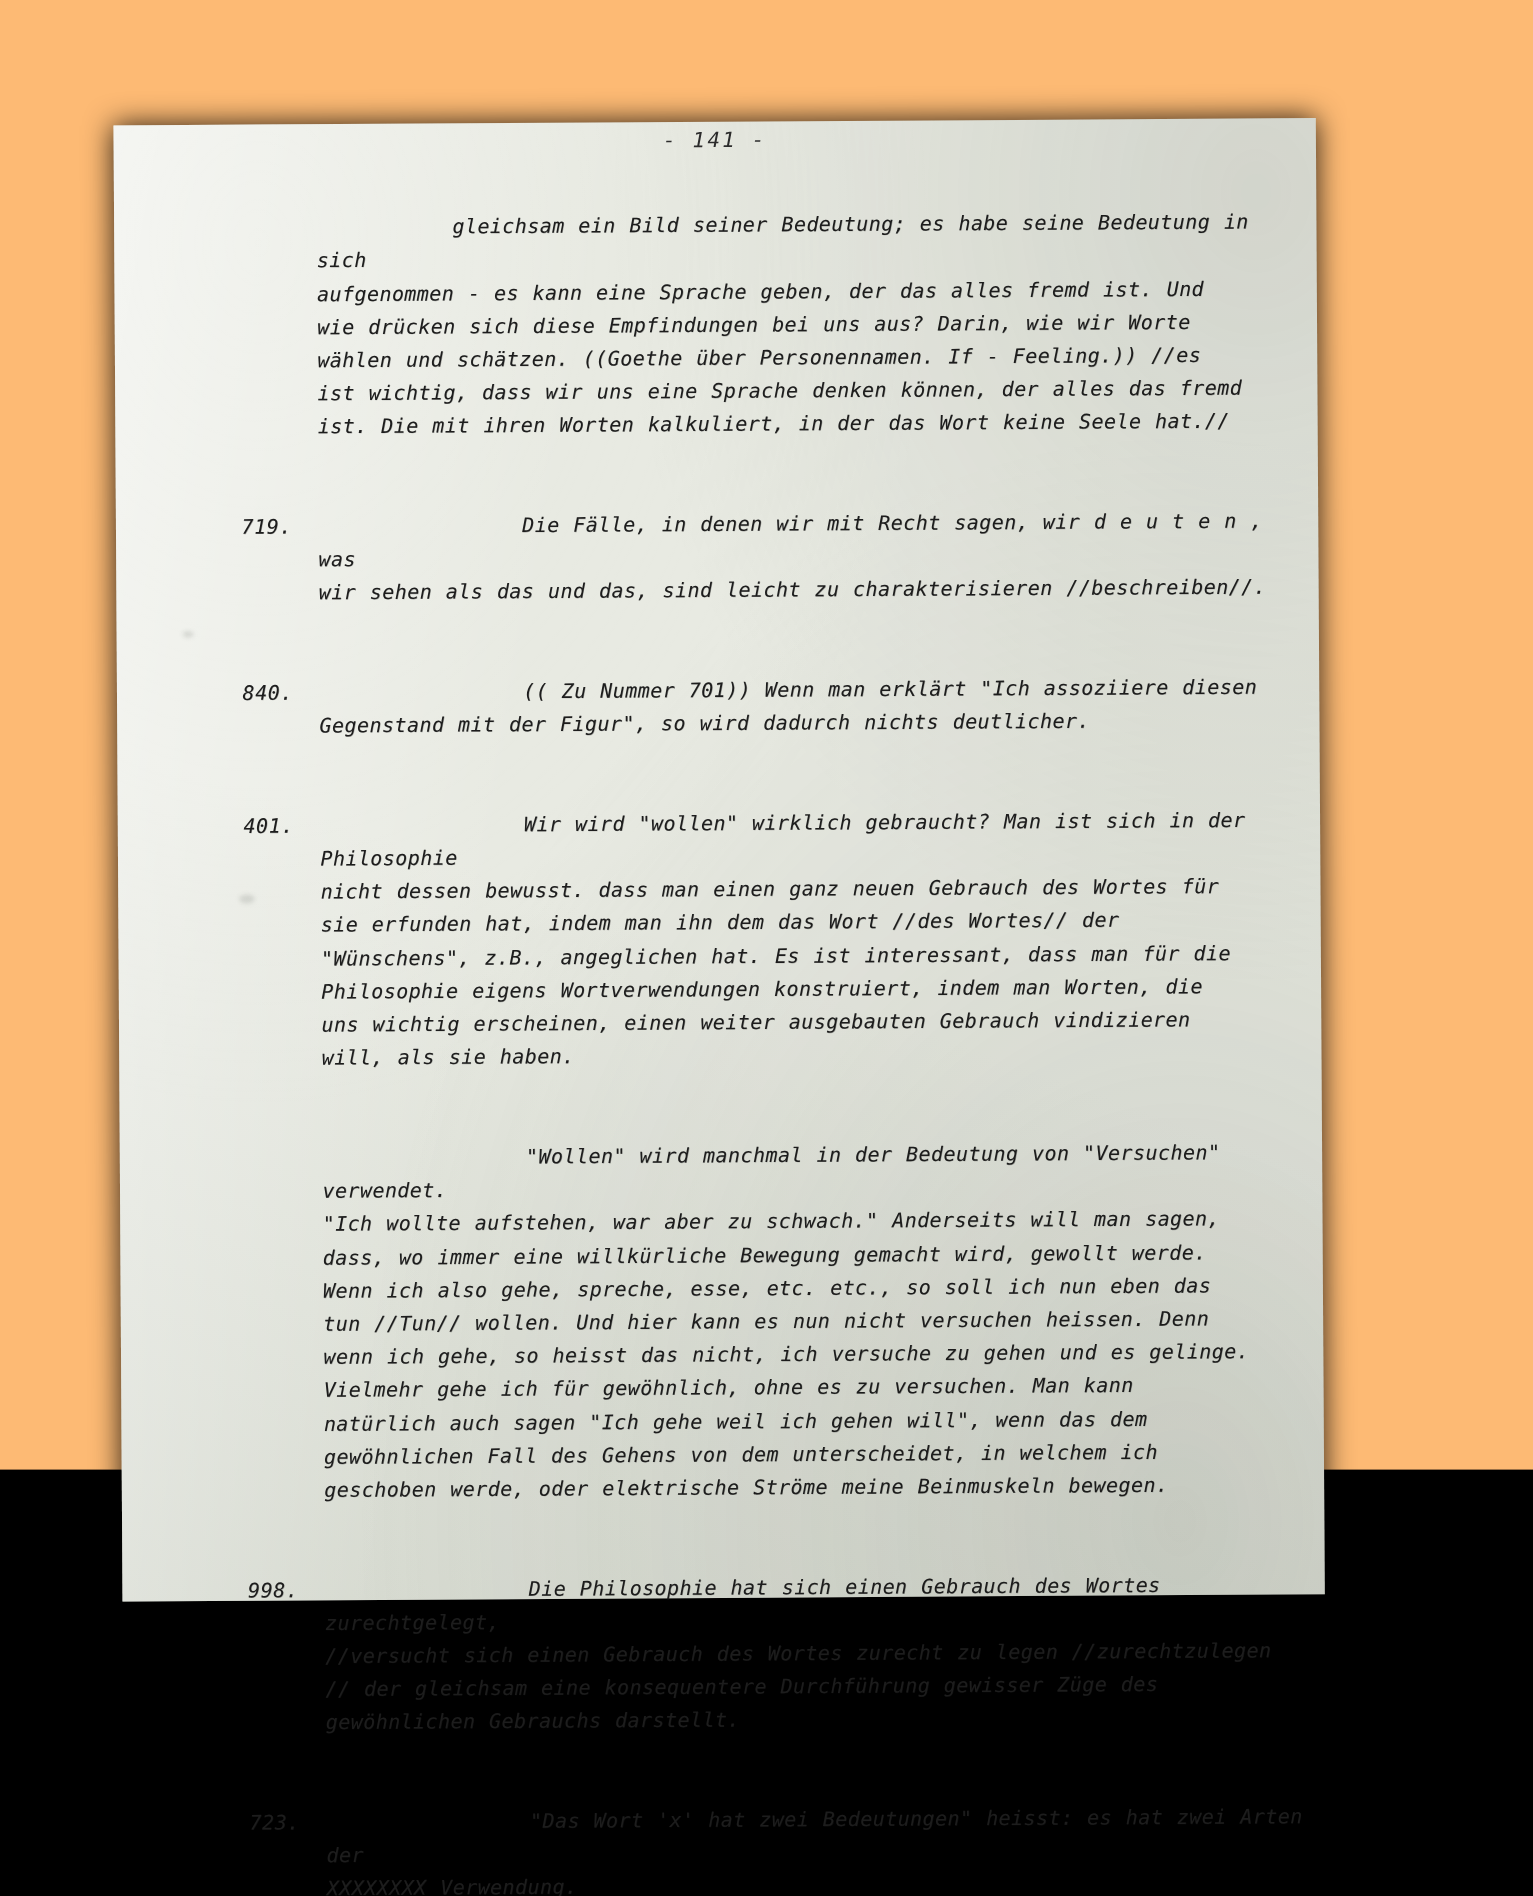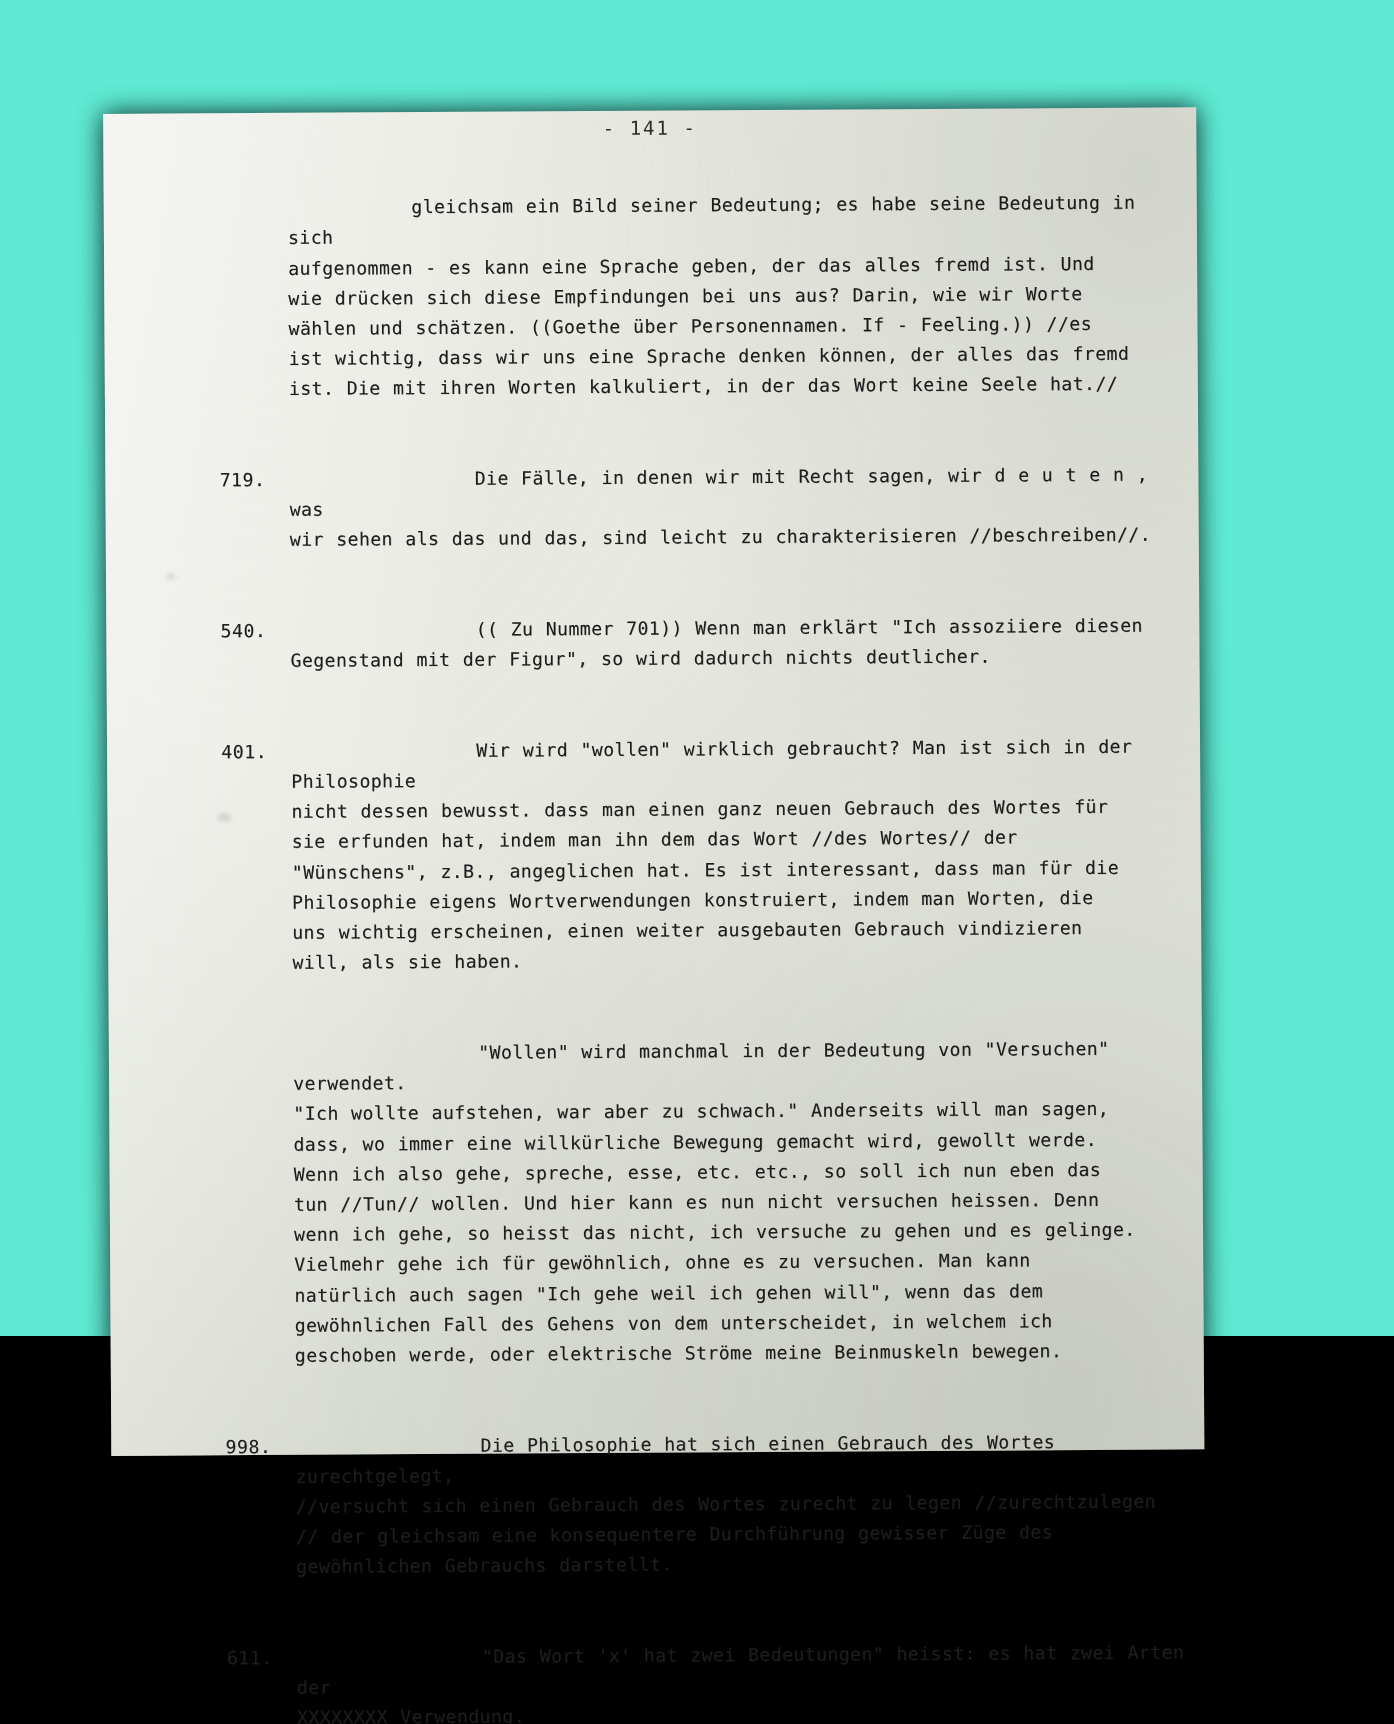--- a/index.html
+++ b/index.html
@@ -10,21 +10,22 @@
   body {
     width: 1394px;
     height: 1724px;
     overflow: hidden;
     font-family: "DejaVu Sans Mono", monospace;
   }
   .scan-area {
     position: relative;
     width: 1394px;
     height: 1336px;
-    background: #5eead4;
+    background: #fdba74;
+    font-style: italic;
   }
   
   .page {
     position: absolute;
     left: 104px;
     top: 112px;
     width: 1093px;
     height: 1342px;
     background: #e8eae2;
     background-image:
@@ -120,21 +121,21 @@
 ist wichtig, dass wir uns eine Sprache denken können, der alles das fremd
 ist. Die mit ihren Worten kalkuliert, in der das Wort keine Seele hat.//</span>
         </div>
 
         <div class="para">
           <span class="num">719.</span><span>     Die Fälle, in denen wir mit Recht sagen, wir d e u t e n ,  was
 wir sehen als das und das, sind leicht zu charakterisieren //beschreiben//.</span>
         </div>
 
         <div class="para">
-          <span class="num">540.</span><span>     (( Zu Nummer 701)) Wenn man erklärt "Ich assoziiere diesen
+          <span class="num">840.</span><span>     (( Zu Nummer 701)) Wenn man erklärt "Ich assoziiere diesen
 Gegenstand mit der Figur", so wird dadurch nichts deutlicher.</span>
         </div>
 
         <div class="para">
           <span class="num">401.</span><span>     Wir wird "wollen" wirklich gebraucht? Man ist sich in der Philosophie
 nicht dessen bewusst. dass man einen ganz neuen Gebrauch des Wortes für
 sie erfunden hat, indem man ihn dem das Wort //des Wortes// der
 "Wünschens", z.B., angeglichen hat. Es ist interessant, dass man für die
 Philosophie eigens Wortverwendungen konstruiert, indem man Worten, die
 uns wichtig erscheinen, einen weiter ausgebauten Gebrauch vindizieren
@@ -155,21 +156,21 @@
         </div>
 
         <div class="para">
           <span class="num">998.</span><span>     Die Philosophie hat sich einen Gebrauch des Wortes zurechtgelegt,
 //versucht sich einen Gebrauch des Wortes zurecht zu legen //zurechtzulegen
 // der gleichsam eine konsequentere Durchführung gewisser Züge des
 gewöhnlichen Gebrauchs darstellt.</span>
         </div>
 
         <div class="para">
-          <span class="num">611.</span><span>     "Das Wort 'x' hat zwei Bedeutungen" heisst: es hat zwei Arten der
+          <span class="num">723.</span><span>     "Das Wort 'x' hat zwei Bedeutungen" heisst: es hat zwei Arten der
 XXXXXXXX Verwendung.</span>
         </div>
 
       </div>
 
       <div class="smudge" style="left:110px; top:700px; width:14px; height:8px;"></div>
       <div class="smudge" style="left:60px; top:460px; width:10px; height:6px;"></div>
     </div>
   </div>
 </div>

